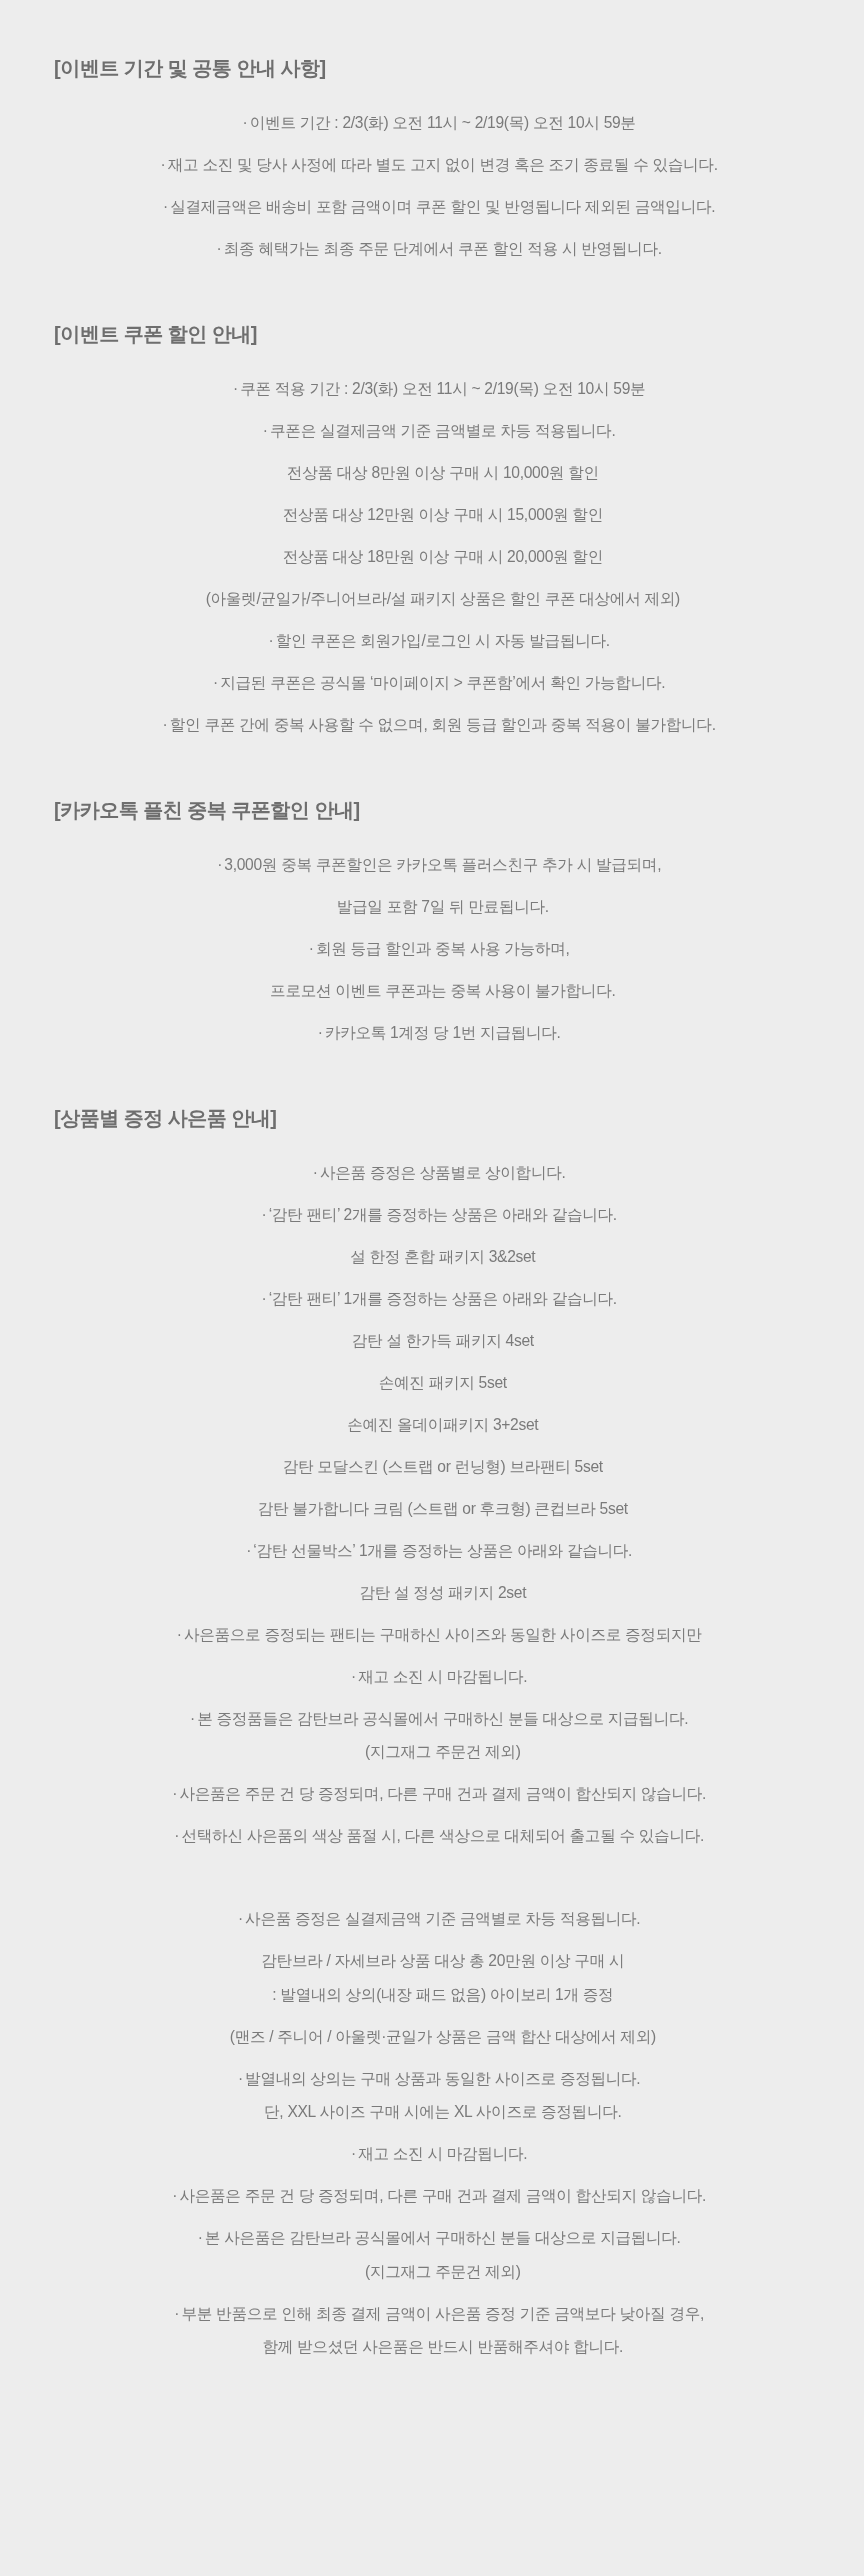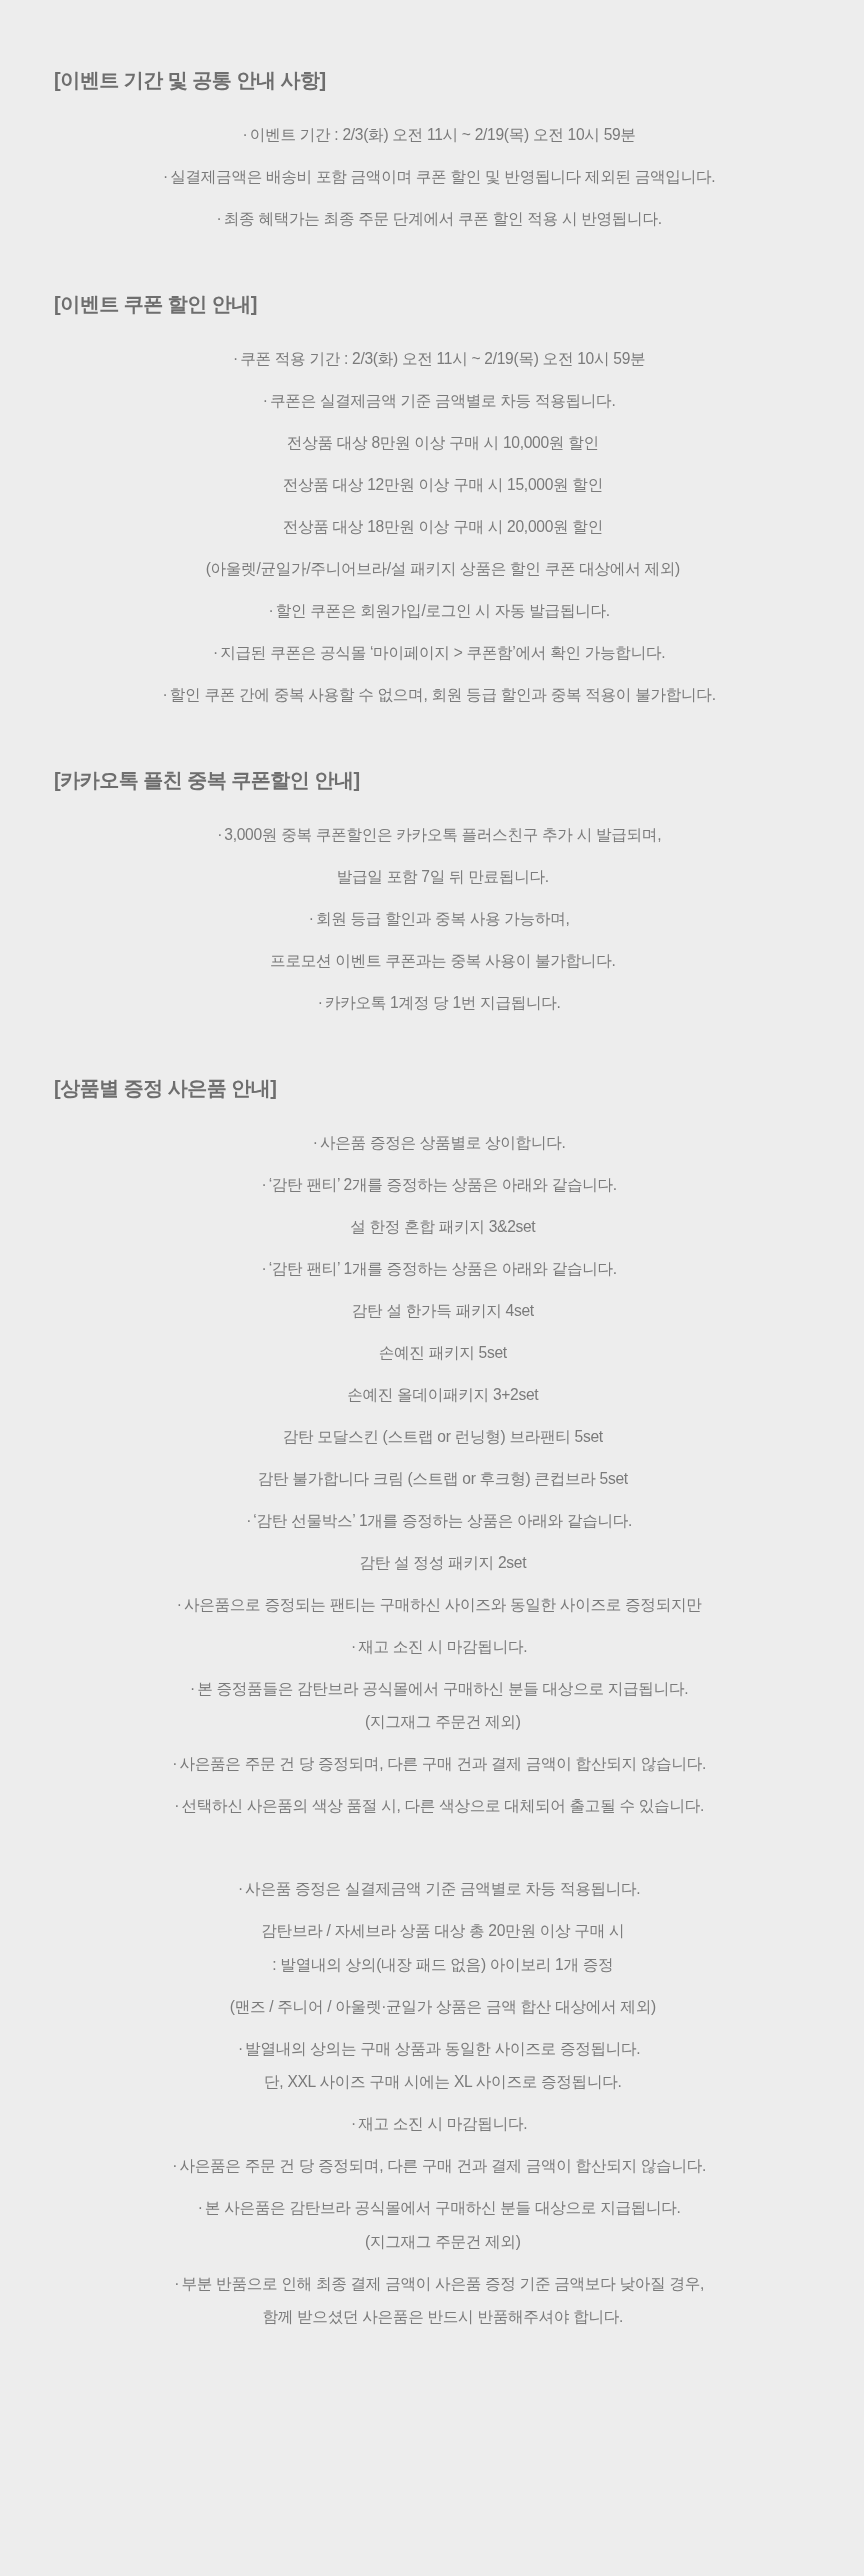--- a/index.html
+++ b/index.html
@@ -12,21 +12,20 @@
   body {
     width: 865px;
     min-height: 2576px;
     background: var(--bg);
     font-family: "Liberation Sans", "DejaVu Sans", sans-serif;
     overflow: hidden;
   }
   .notice-wrap {
     padding: 55px 26px 52px 54px;
     width: 842px;
-    margin-top: 12px;
   }
   section.sec { margin-top: 62px; }
   section.sec:first-child { margin-top: 0; }
   .sec-title {
     margin: 0 0 31px 0;
     font-size: 20px;
     line-height: 26px;
     font-weight: 600;
     color: var(--heading);
     letter-spacing: -0.5px;
@@ -46,20 +45,21 @@
   .k-cont { margin-top: -8.6px; }
   .bullet-marker { display: inline-block; width: 9.5px; }
 </style>
 </head>
 <body>
 
 <div class="notice-wrap">
     <section class="sec">
       <h2 class="sec-title">[이벤트 기간 및 공통 안내 사항]</h2>
       <div class="line k-bullet"><span class="bullet-marker">·</span><span>이벤트 기간 : 2/3(화) 오전 11시 ~ 2/19(목) 오전 10시 59분</span></div>
+      <div class="line k-bullet"><span class="bullet-marker">·</span><span>재고 소진 및 당사 사정에 따라 별도 고지 없이 변경 혹은 조기 종료될 수 있습니다.</span></div>
       <div class="line k-bullet"><span class="bullet-marker">·</span><span>실결제금액은 배송비 포함 금액이며 쿠폰 할인 및 반영됩니다 제외된 금액입니다.</span></div>
       <div class="line k-bullet"><span class="bullet-marker">·</span><span>최종 혜택가는 최종 주문 단계에서 쿠폰 할인 적용 시 반영됩니다.</span></div>
     </section>
     <section class="sec">
       <h2 class="sec-title">[이벤트 쿠폰 할인 안내]</h2>
       <div class="line k-bullet"><span class="bullet-marker">·</span><span>쿠폰 적용 기간 : 2/3(화) 오전 11시 ~ 2/19(목) 오전 10시 59분</span></div>
       <div class="line k-bullet"><span class="bullet-marker">·</span><span>쿠폰은 실결제금액 기준 금액별로 차등 적용됩니다.</span></div>
       <div class="line k-sub">전상품 대상 8만원 이상 구매 시 10,000원 할인</div>
       <div class="line k-sub">전상품 대상 12만원 이상 구매 시 15,000원 할인</div>
       <div class="line k-sub">전상품 대상 18만원 이상 구매 시 20,000원 할인</div>

